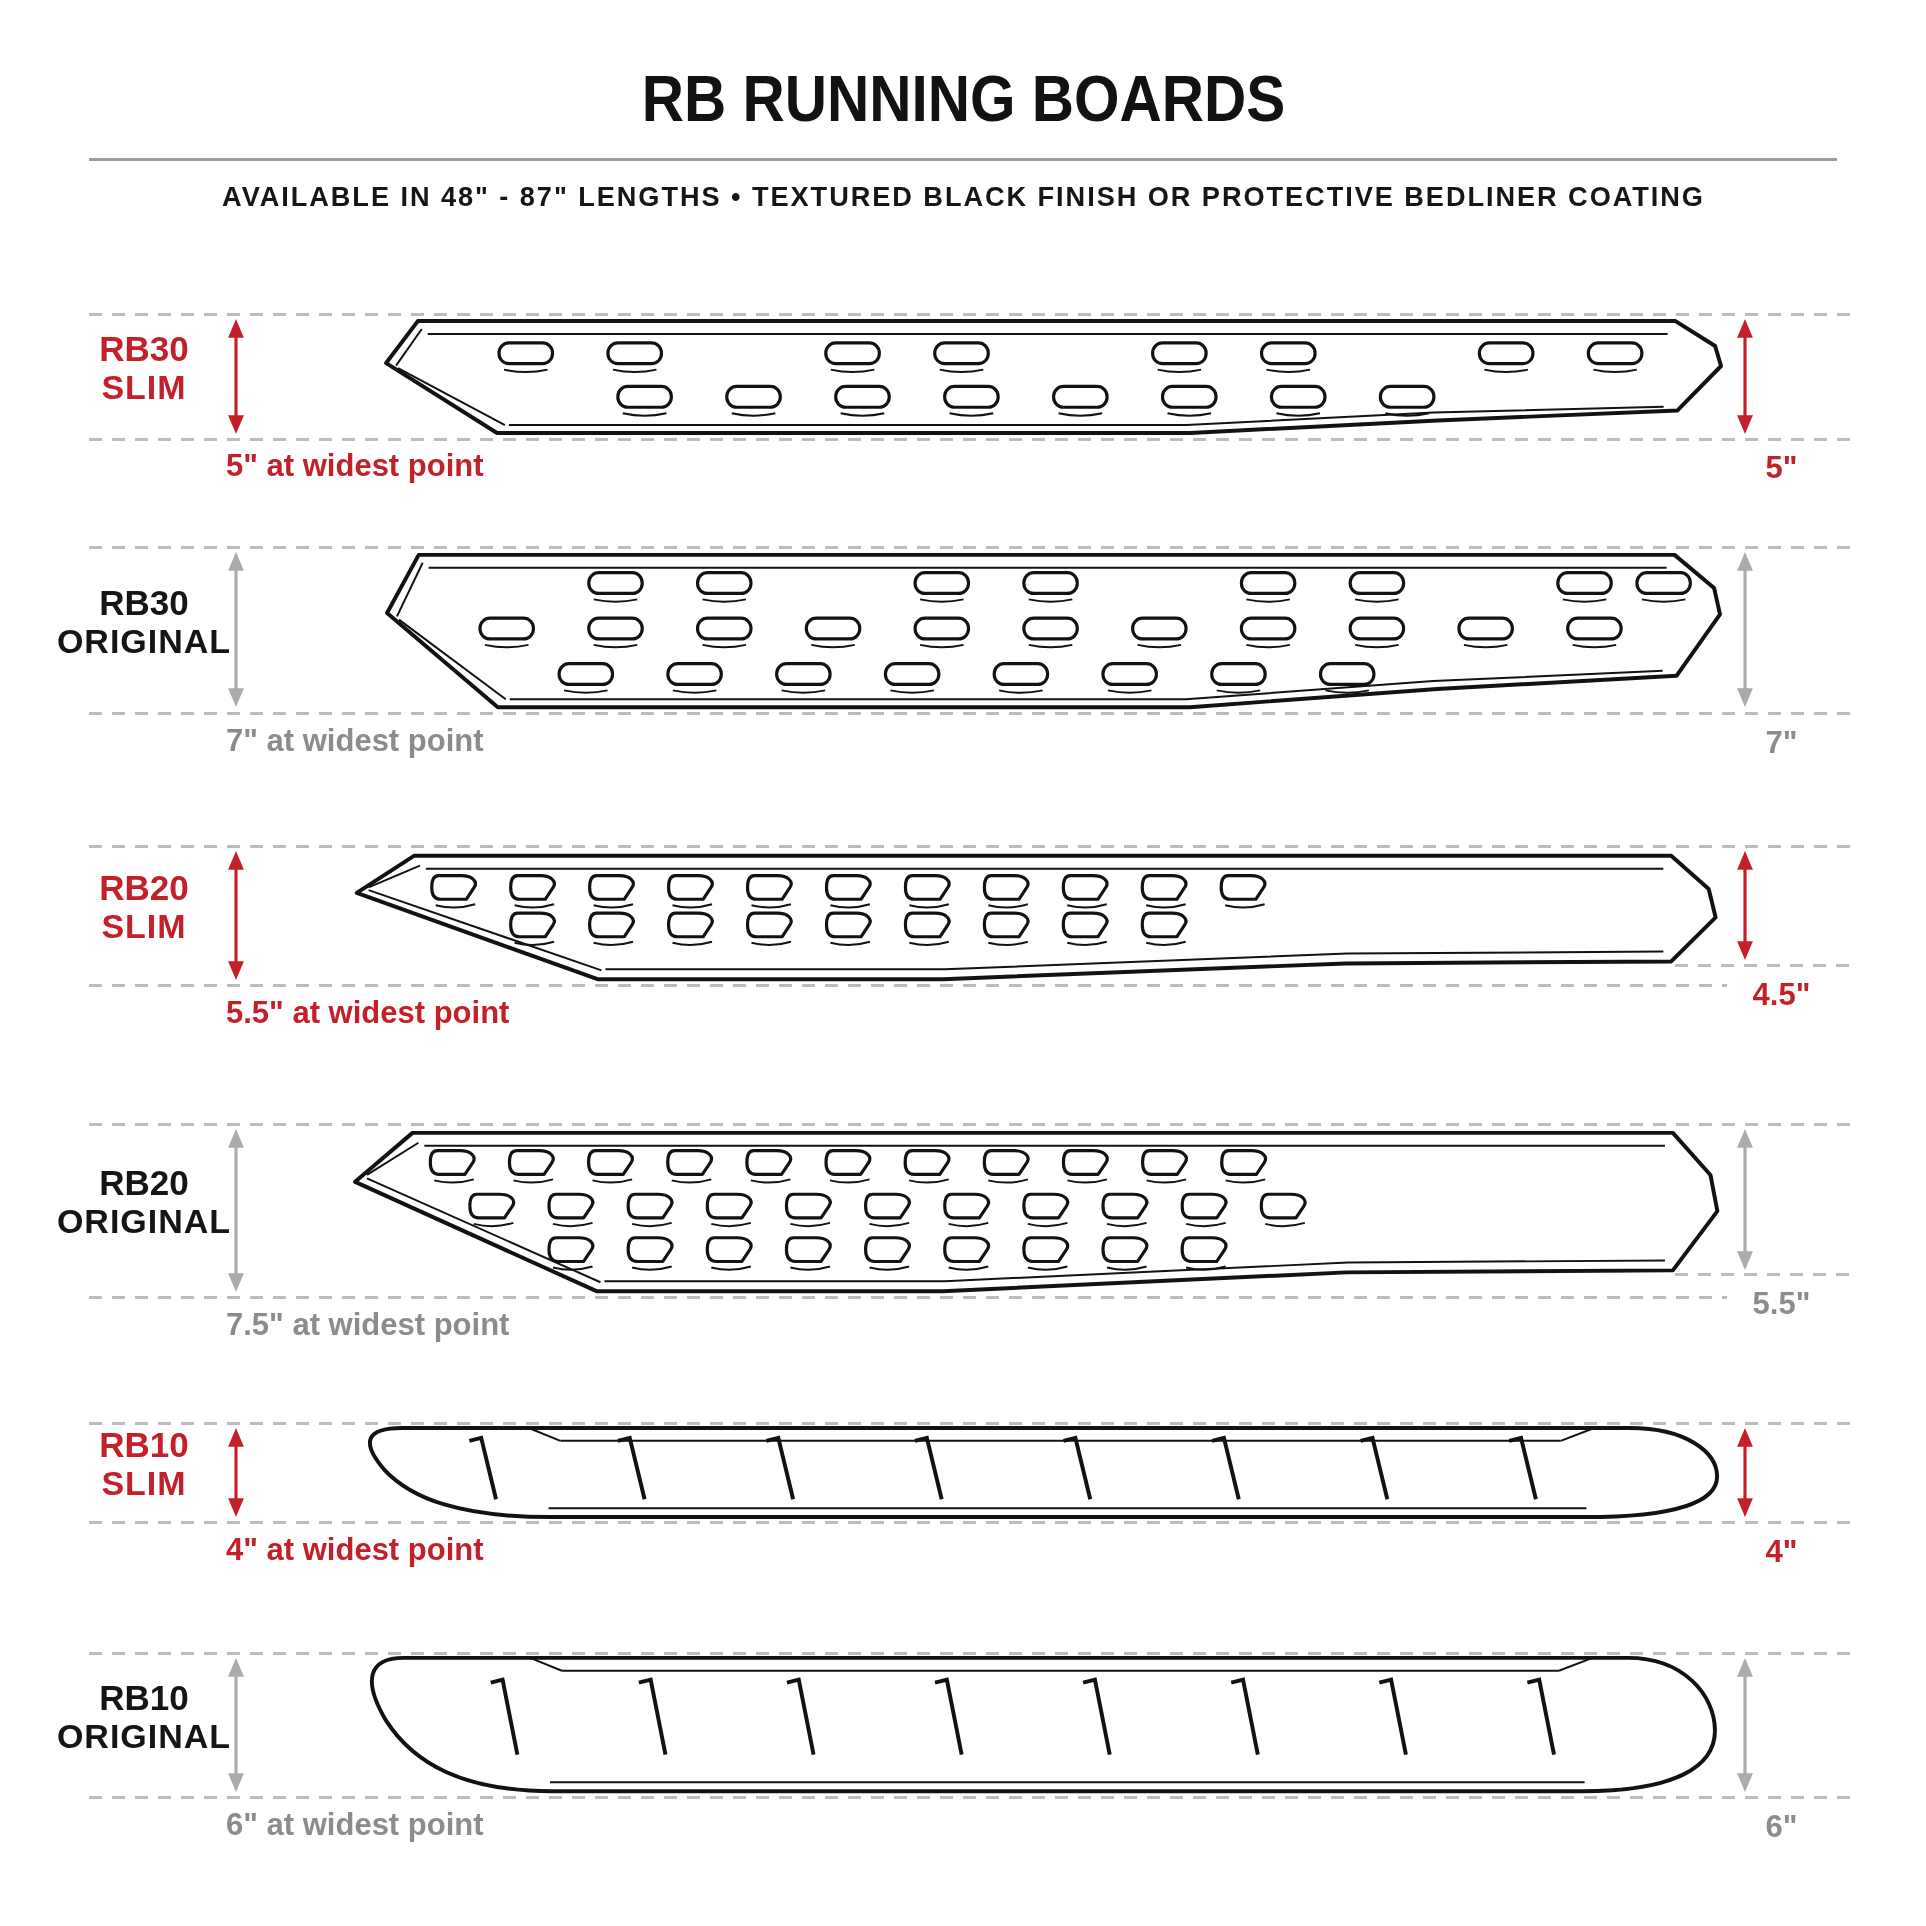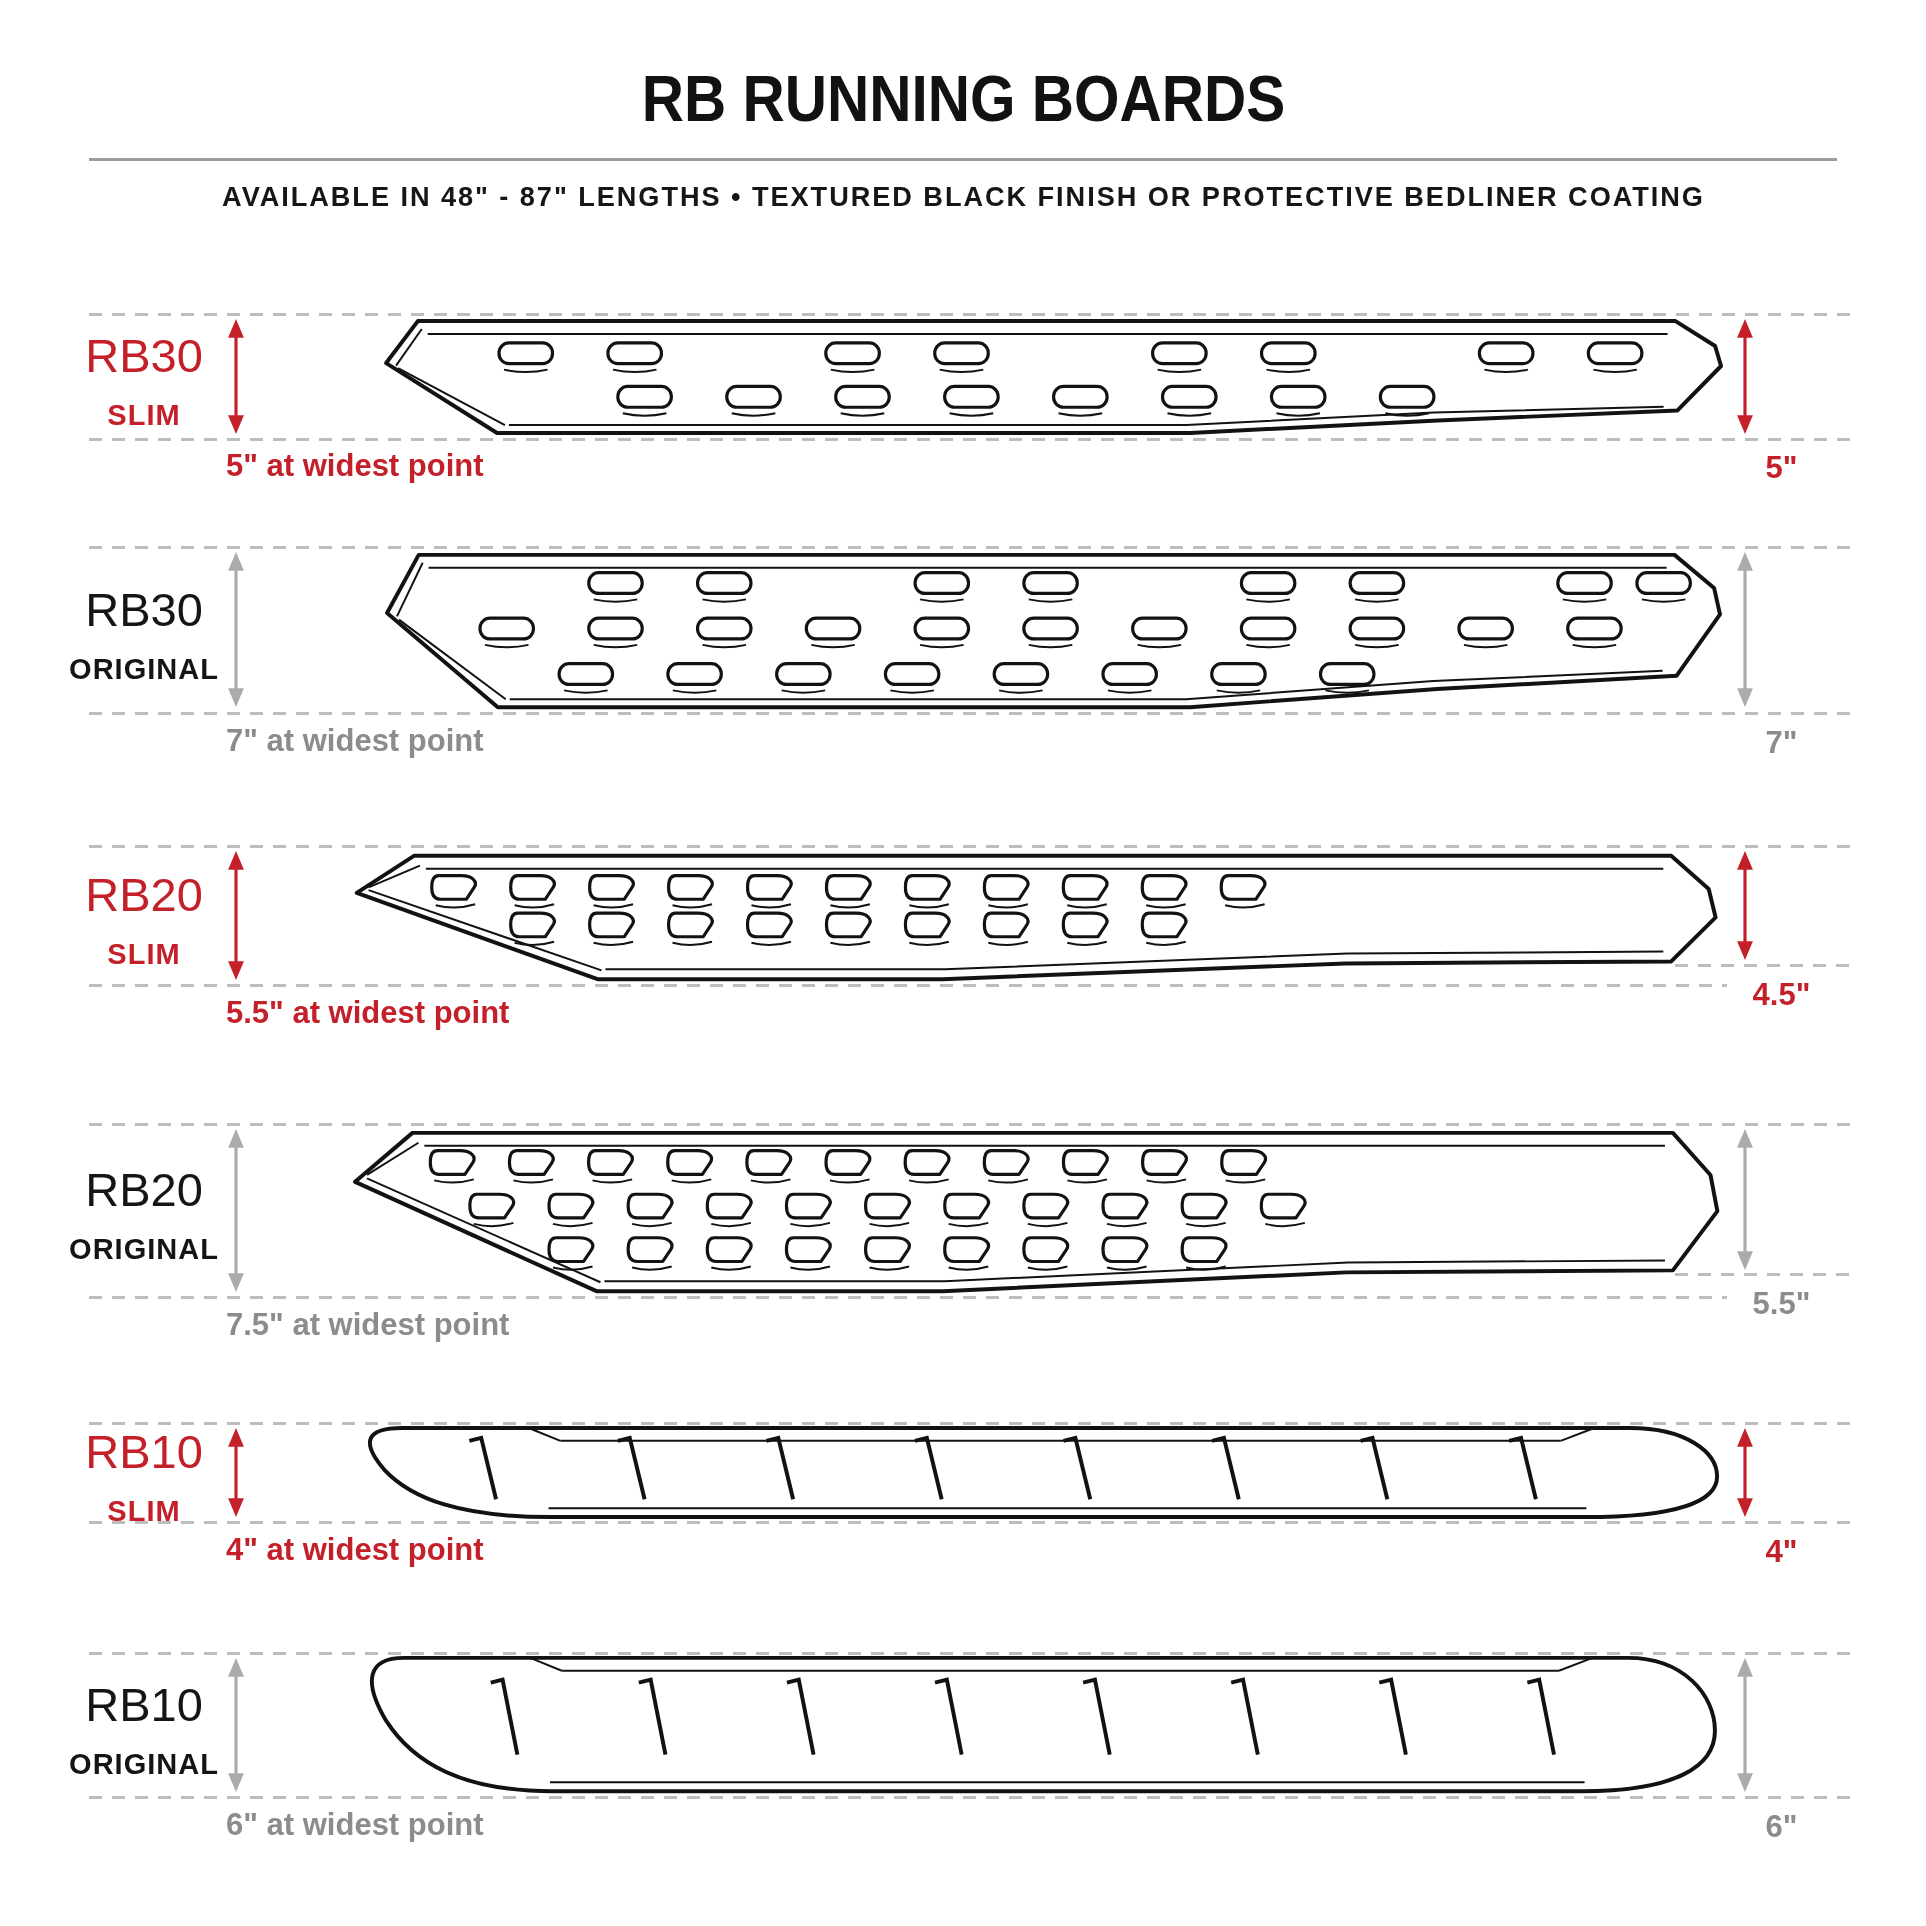--- a/index.html
+++ b/index.html
@@ -9,22 +9,22 @@
          font-size:65px;font-weight:bold;color:#121212;letter-spacing:0px;
          transform:scaleX(0.9);transform-origin:center;}
   .rule{position:absolute;top:158px;left:89px;width:1748px;height:3px;background:#9c9c9c;}
   .subtitle{position:absolute;top:181px;left:0;width:100%;text-align:center;
             font-size:28px;font-weight:bold;color:#161616;letter-spacing:2px;
             transform:scaleX(0.97);transform-origin:center;}
   .section{position:absolute;left:0;top:0;width:100%;height:0;}
   .dash{position:absolute;height:3px;z-index:0;
         background:repeating-linear-gradient(90deg,#bdbdbd 0 13px,transparent 13px 23px);}
   .label{position:absolute;z-index:2;text-align:center;line-height:1.05;}
-  .label .model{font-size:47px;font-weight:normal;letter-spacing:0px;}
-  .label .variant{font-size:29px;font-weight:bold;letter-spacing:1px;margin-top:20px;}
+  .label .model{font-size:35px;font-weight:bold;letter-spacing:0px;}
+  .label .variant{font-size:34px;font-weight:bold;letter-spacing:1px;margin-top:2px;}
   .arrow{position:absolute;z-index:2;}
   .board{position:absolute;z-index:1;}
   .caption{position:absolute;z-index:2;font-size:31px;font-weight:bold;white-space:nowrap;}
   .rdim{position:absolute;z-index:2;font-size:31px;font-weight:bold;text-align:center;width:149px;}
 </style>
 </head>
 <body>
 
 <div id="canvas">
   <div class="title">RB RUNNING BOARDS</div>

